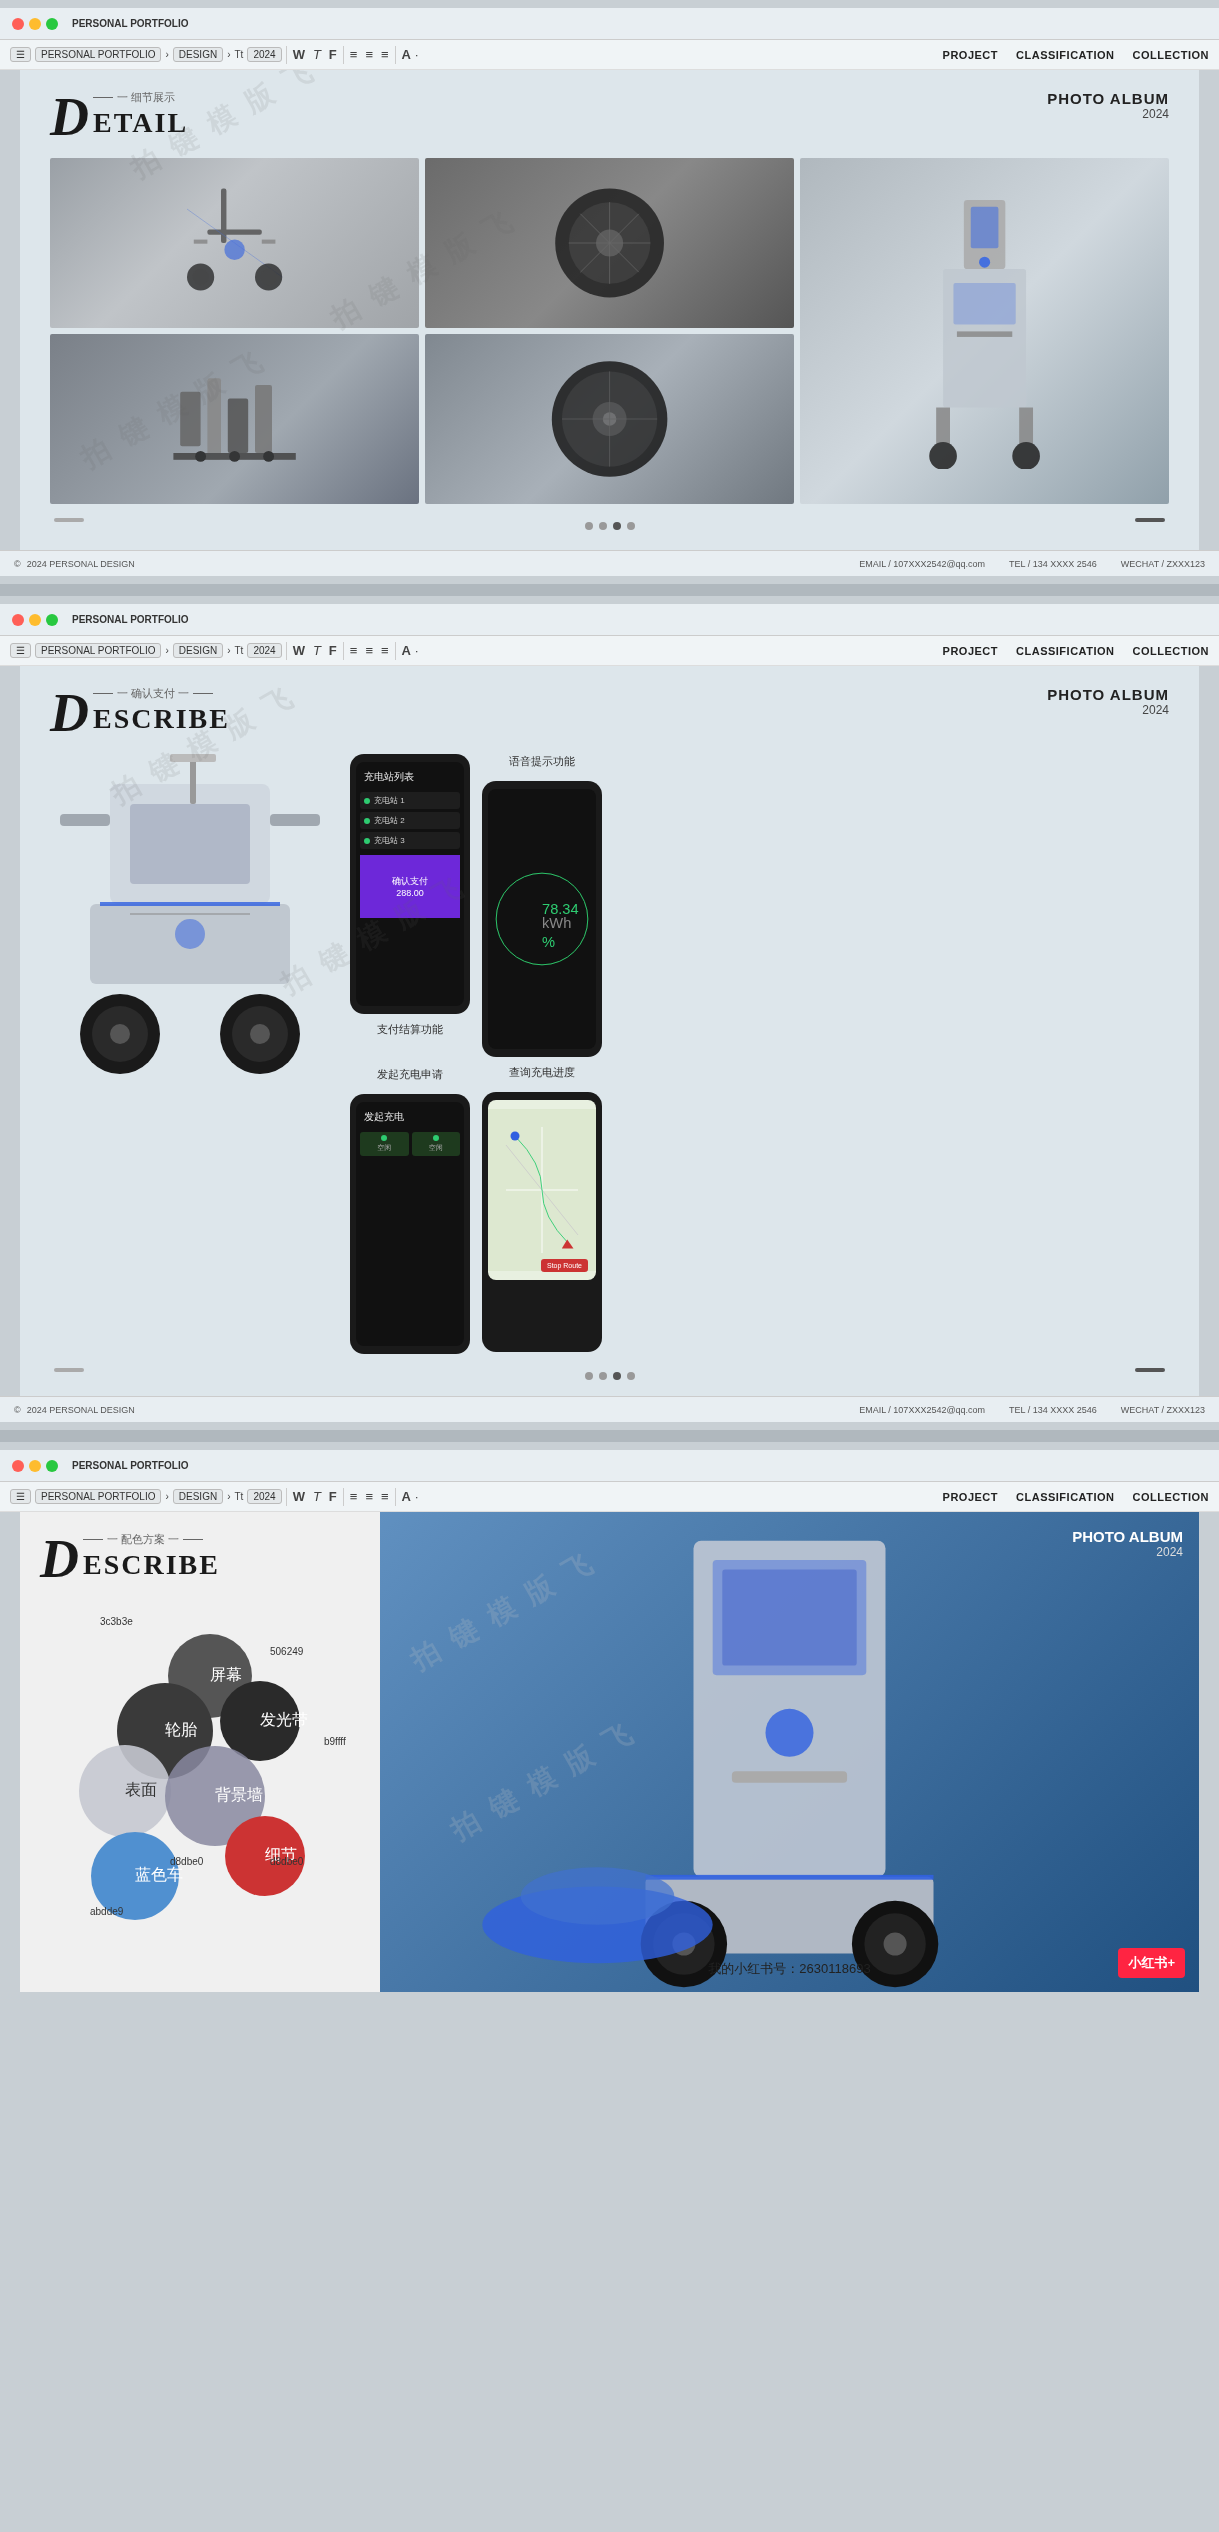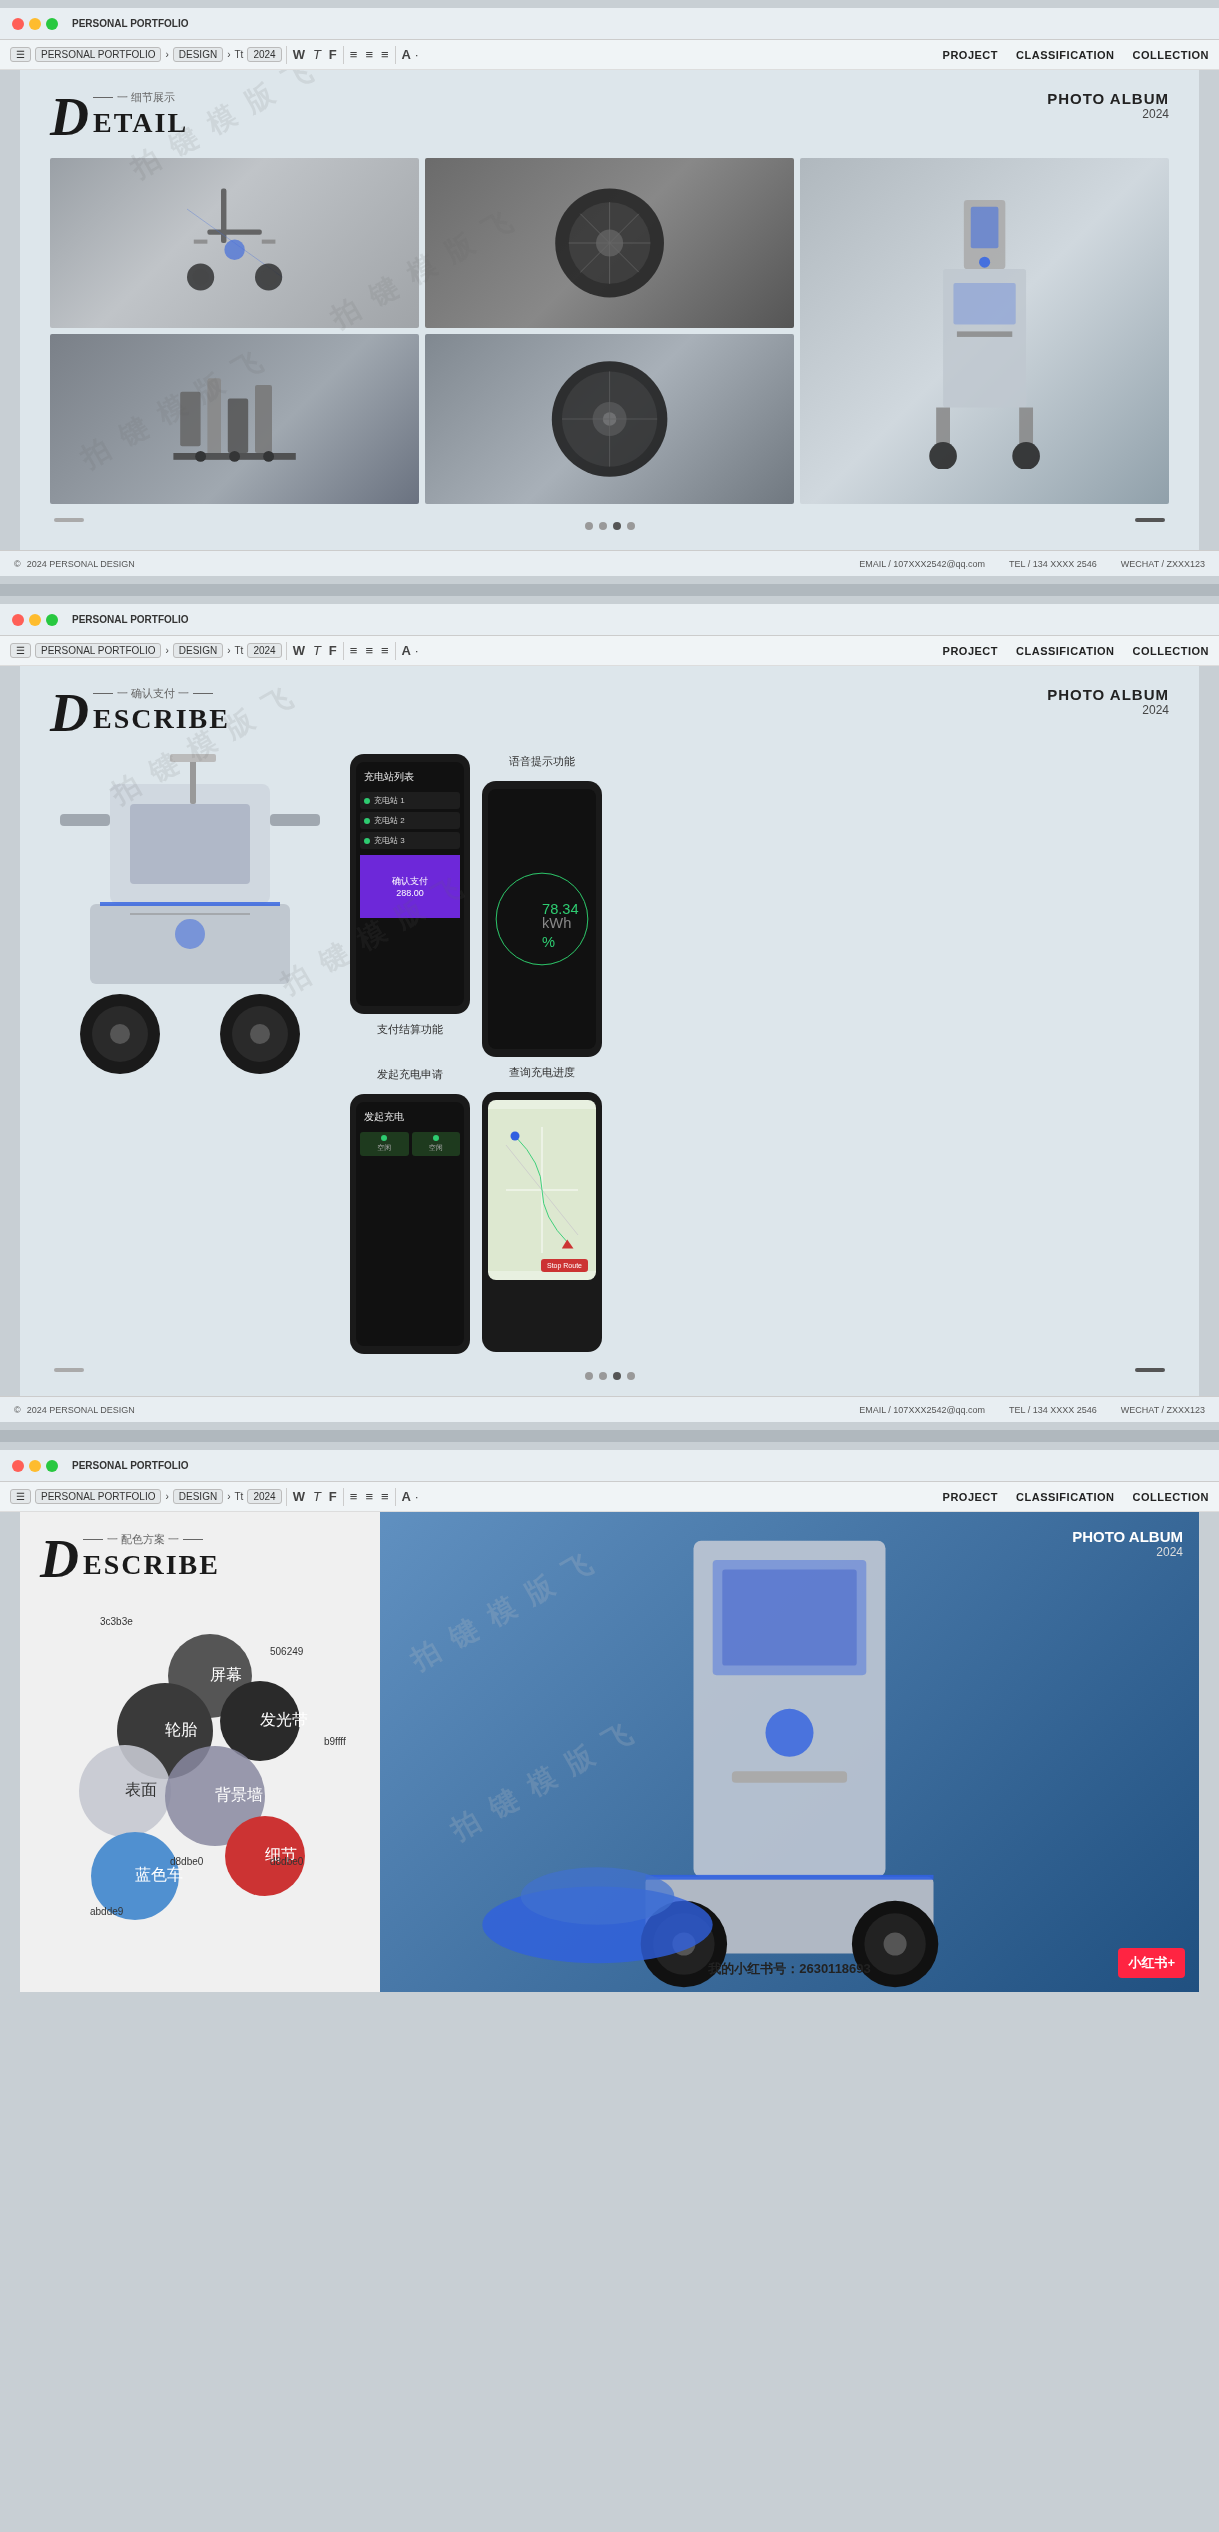--- a/index.html
+++ b/index.html
@@ -292,21 +292,21 @@
       padding: 6px 10px;
       border-radius: 4px;
       z-index: 20;
     }
     .account-text {
       position: absolute;
       bottom: 14px; left: 50%;
       transform: translateX(-50%);
       font-size: 13px;
       color: #222;
-      font-weight: 700;
+      font-weight: 400;
       z-index: 20;
     }
 
     .charging-screen {
       background: #111;
       color: #eee;
       font-size: 9px;
       padding: 4px;
       height: 100%;
     }

